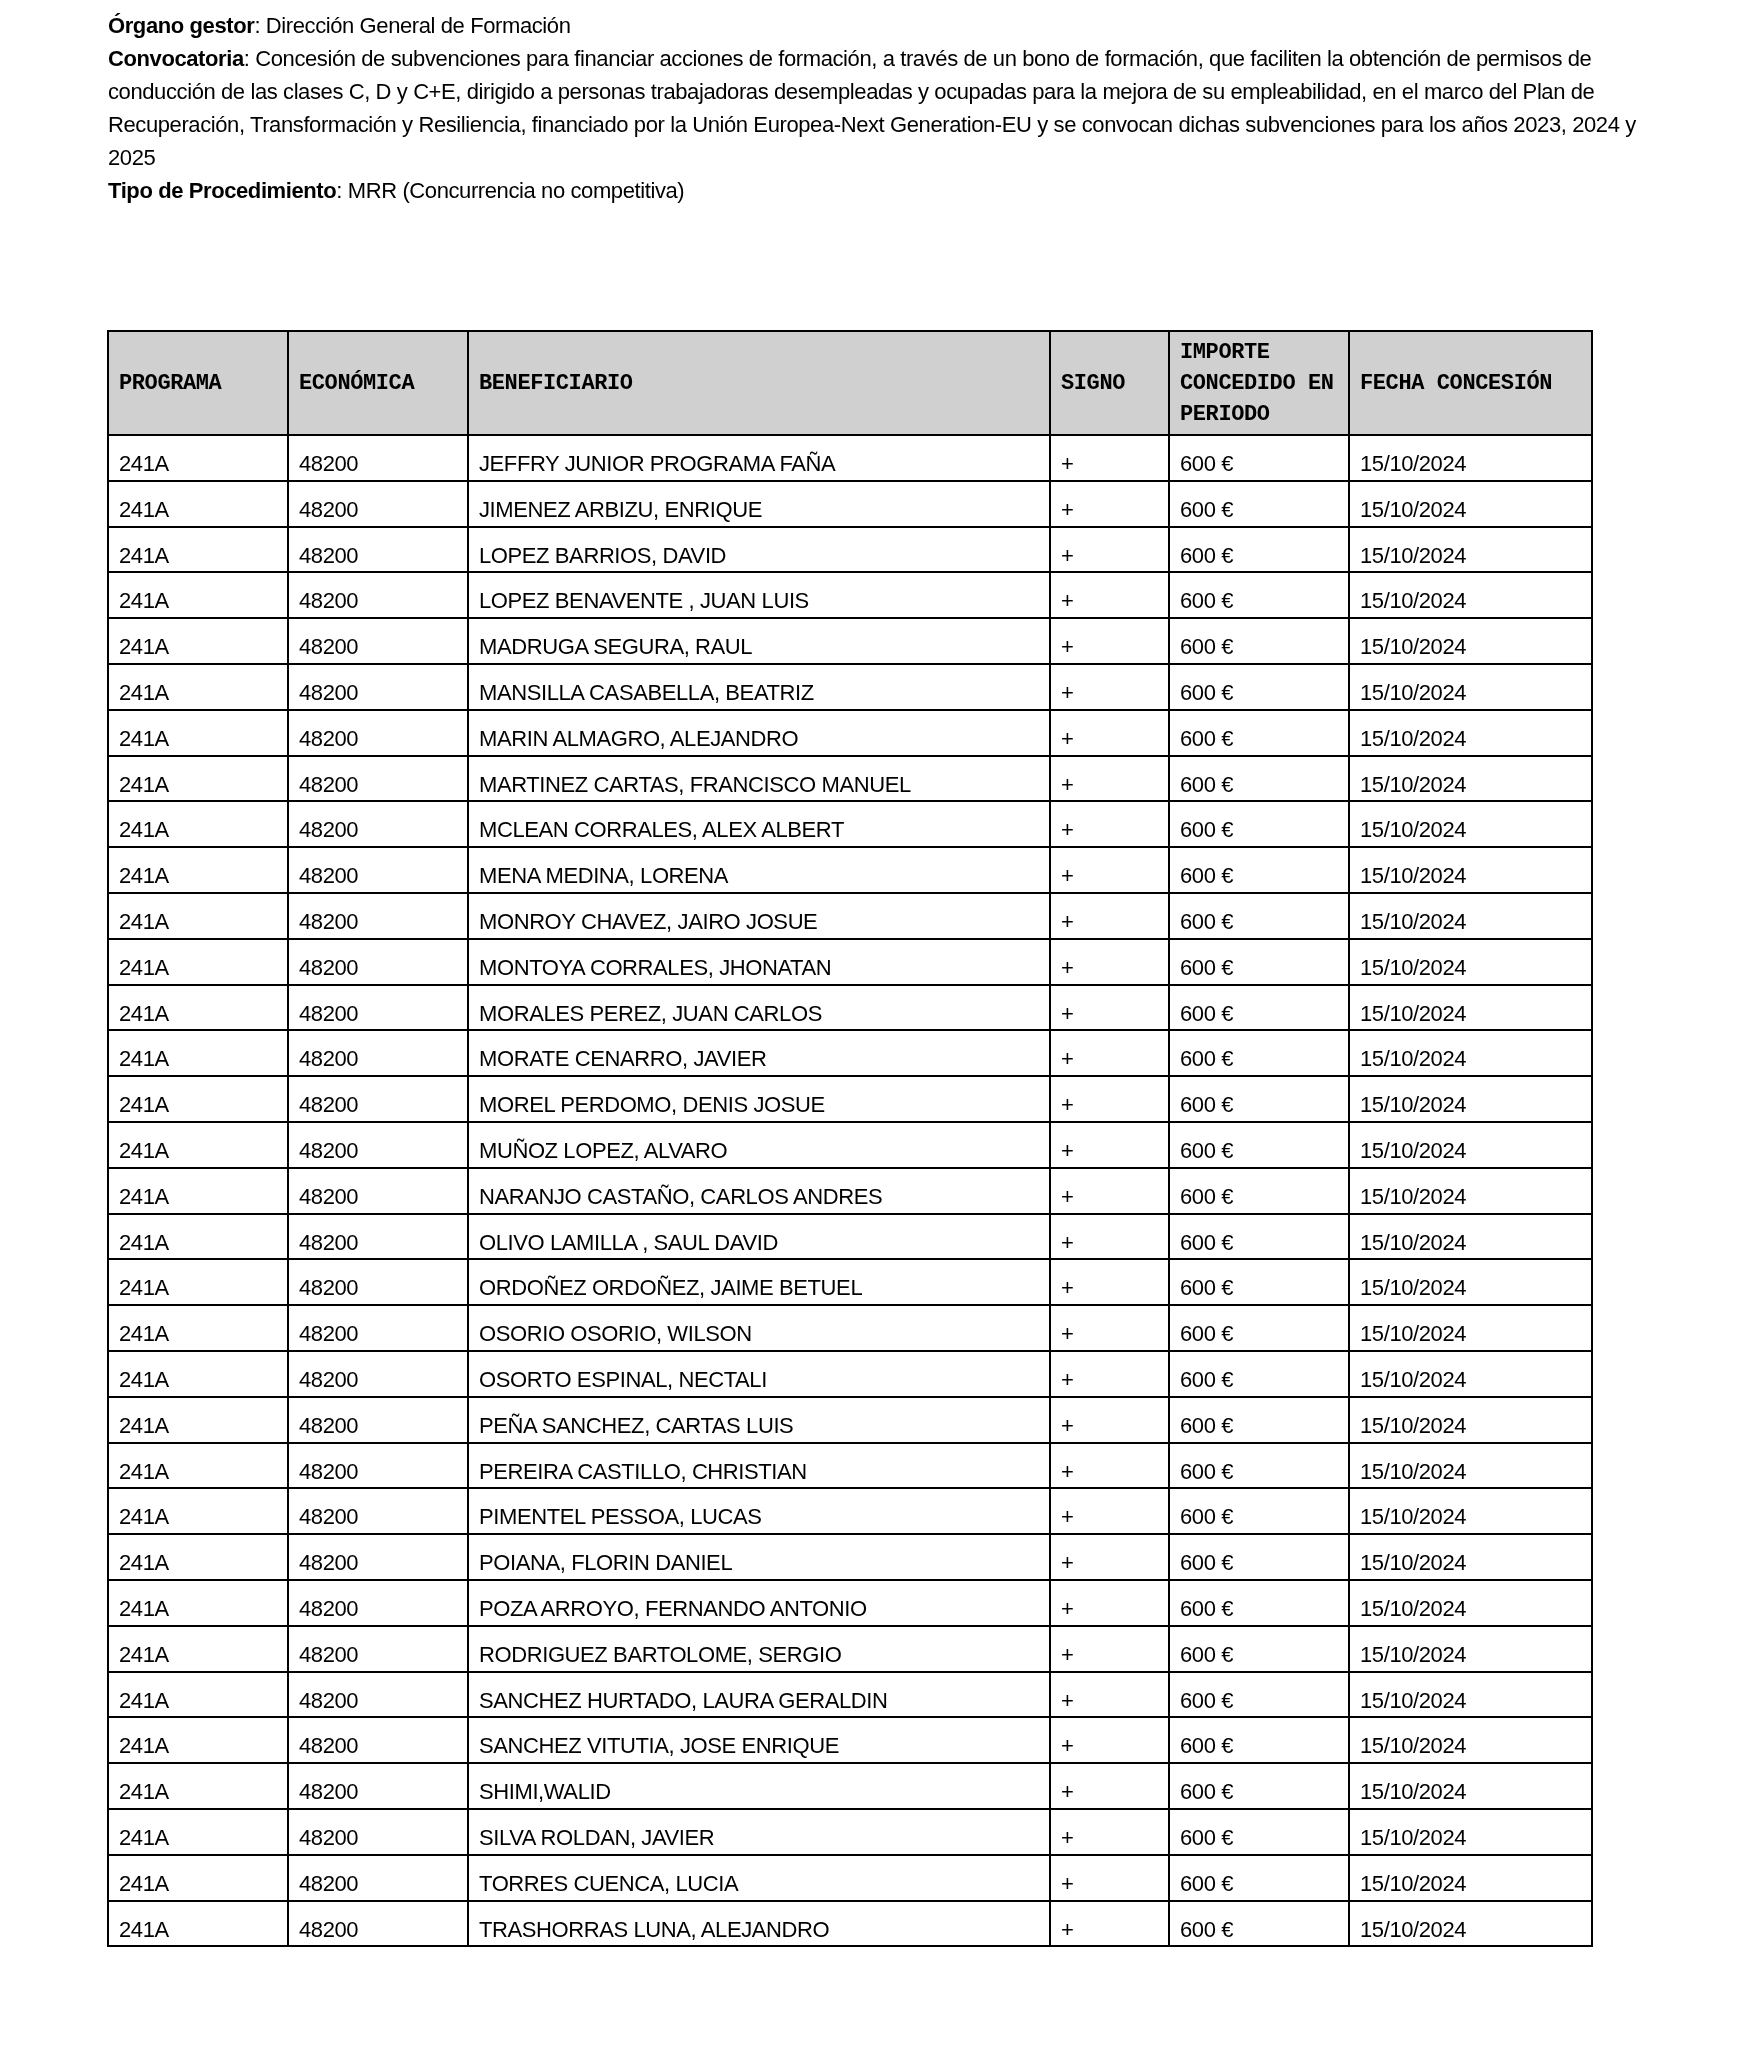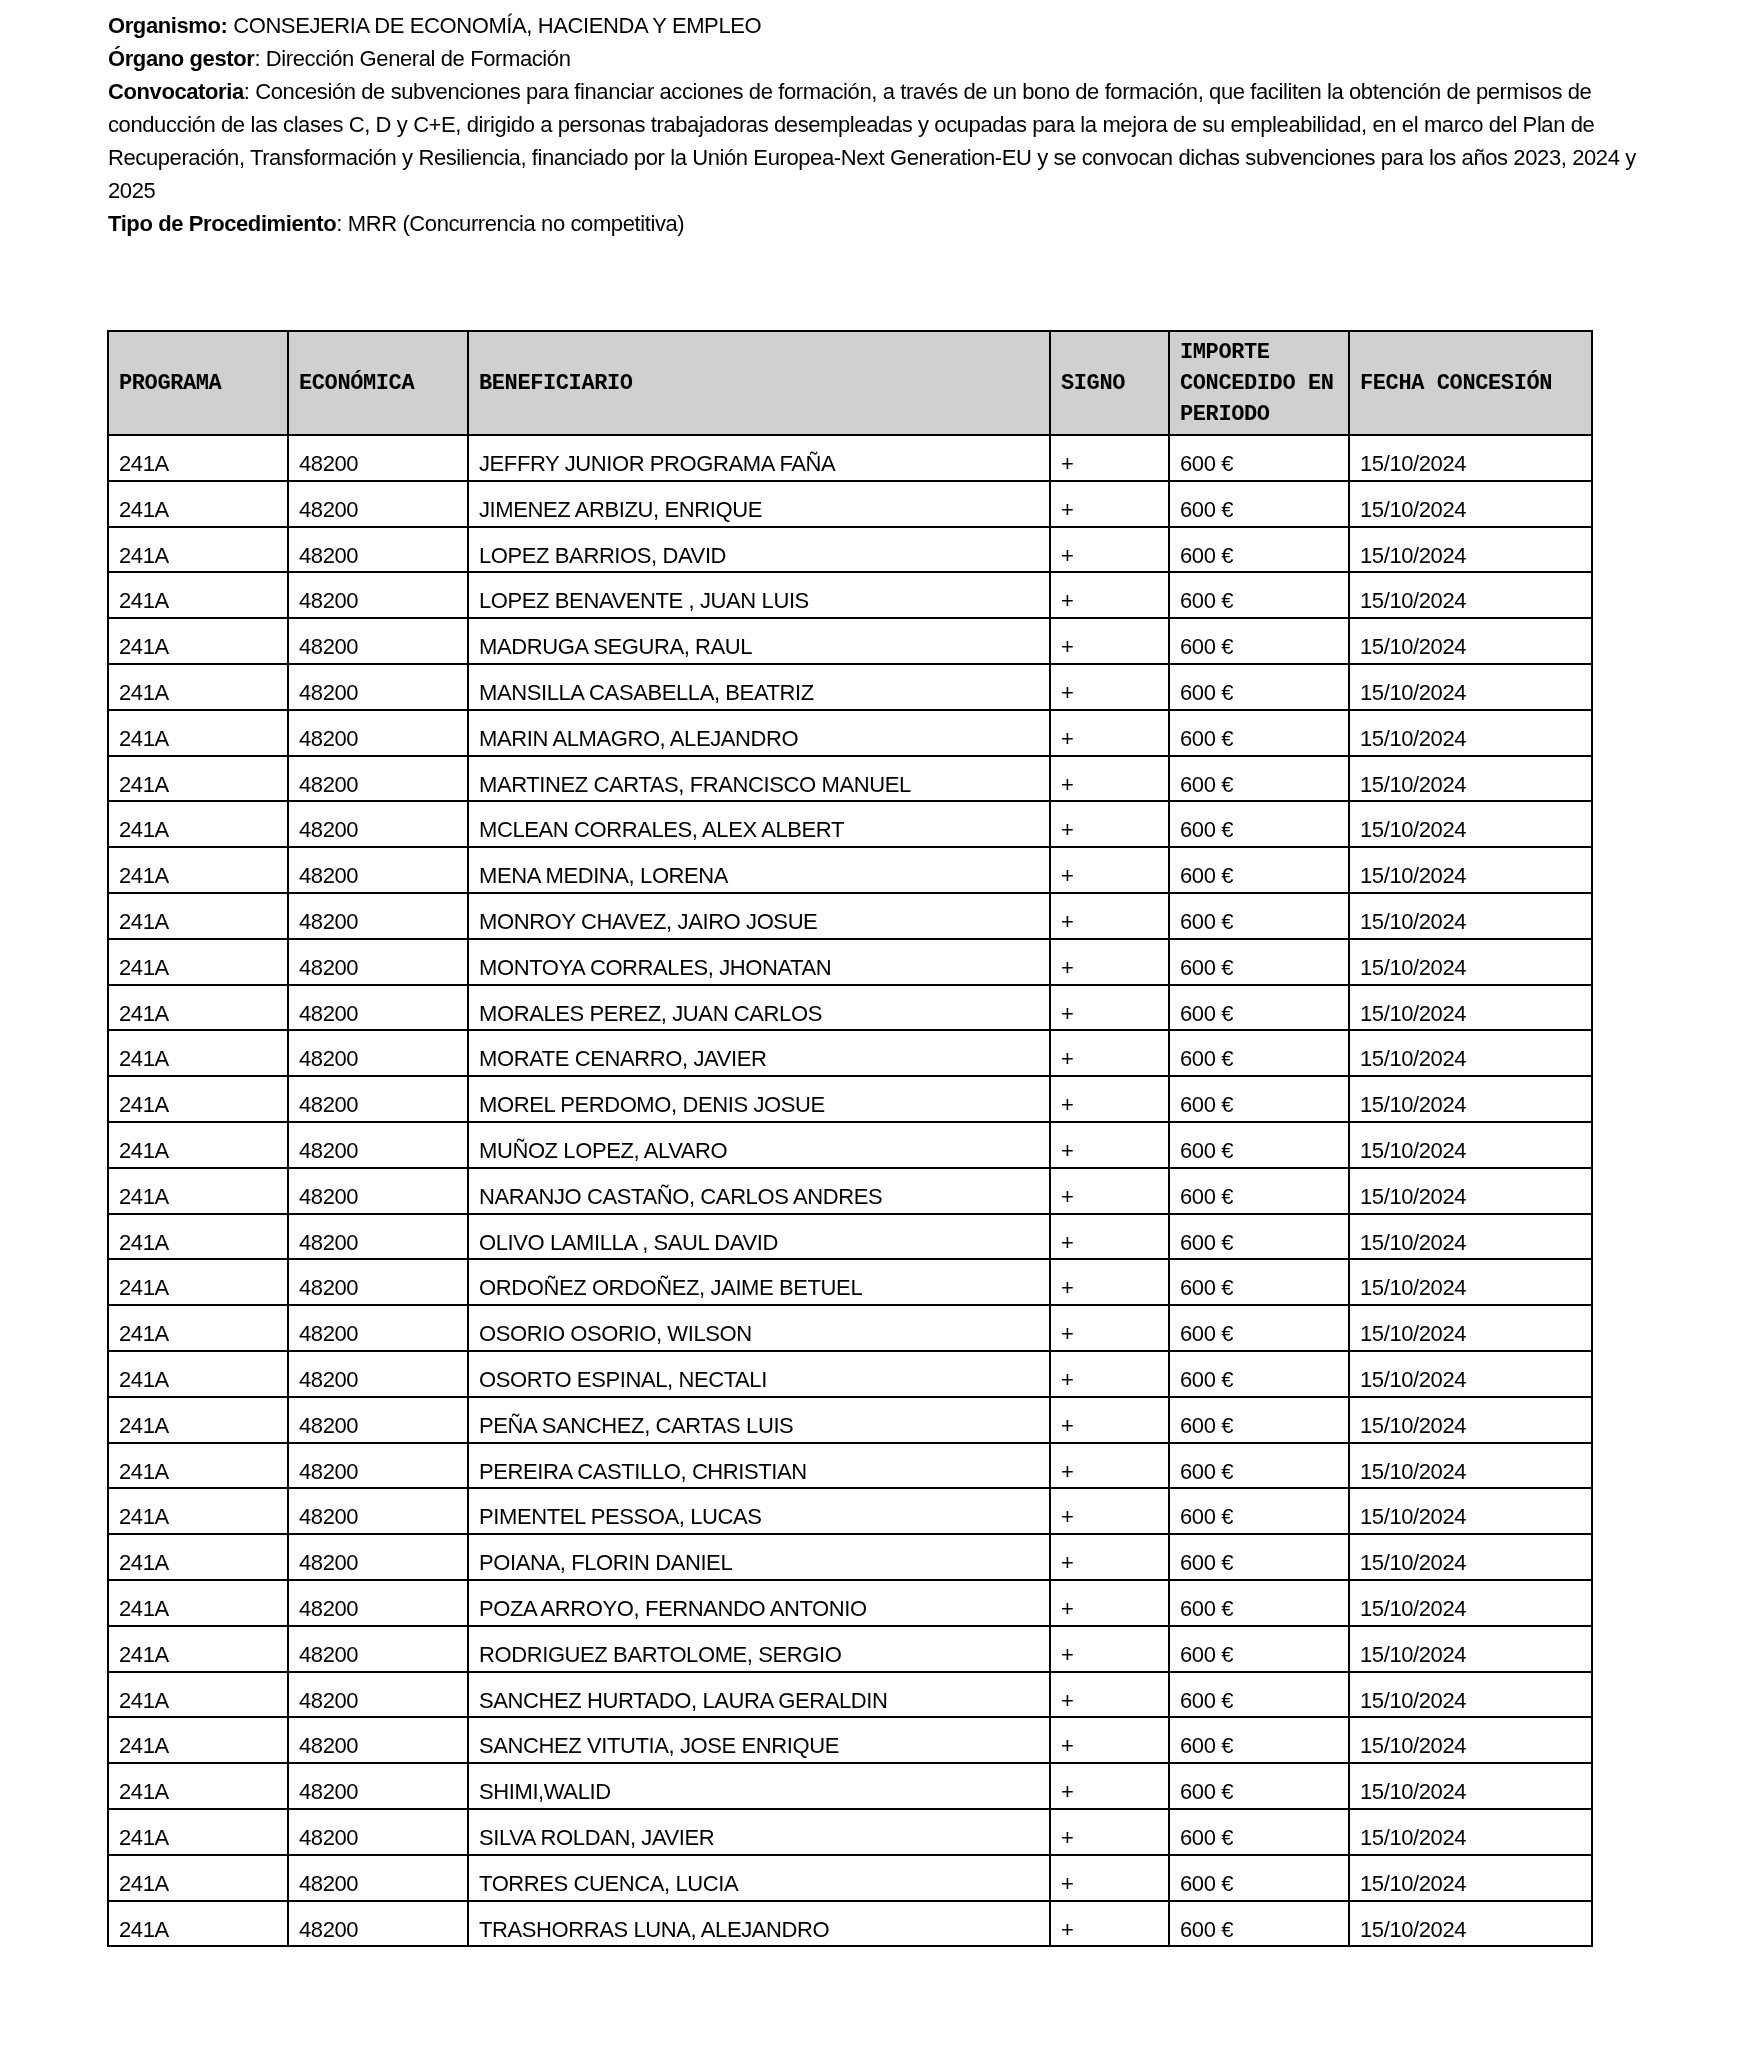--- a/index.html
+++ b/index.html
@@ -10,21 +10,20 @@
   table { position:absolute; left:107px; top:330px; width:1484px; border-collapse:collapse; table-layout:fixed; font-size:22px; letter-spacing:-0.4px; }
   th, td { border:2.1px solid #000; padding:0 10px; text-align:left; vertical-align:bottom; }
   th { background:#d0d0d0; font-weight:bold; height:102px; vertical-align:middle; line-height:31px;font-family:Liberation Mono, monospace; }
   td { height:41px; padding-bottom:2.8px; }
   col.c1{width:180px} col.c2{width:180px} col.c3{width:582px} col.c4{width:119px} col.c5{width:180px} col.c6{width:243px}
 </style>
 </head>
 <body>
 
 <div class="meta">
-  <p><b>Organismo:</b><span> CONSEJERIA DE ECONOMÍA, HACIENDA Y EMPLEO</span></p>
   <p><b>Órgano gestor</b><span>: Dirección General de Formación</span></p>
   <p><b>Convocatoria</b><span>: Concesión de subvenciones para financiar acciones de formación, a través de un bono de formación, que faciliten la obtención de permisos de conducción de las clases C, D y C+E, dirigido a personas trabajadoras desempleadas y ocupadas para la mejora de su empleabilidad, en el marco del Plan de Recuperación, Transformación y Resiliencia, financiado por la Unión Europea-Next Generation-EU y se convocan dichas subvenciones para los años 2023, 2024 y 2025</span></p>
   <p><b>Tipo de Procedimiento</b><span>: MRR (Concurrencia no competitiva)</span></p>
 </div>
 
 <table>
   <colgroup>
       <col class="c1">
       <col class="c2">
       <col class="c3">

